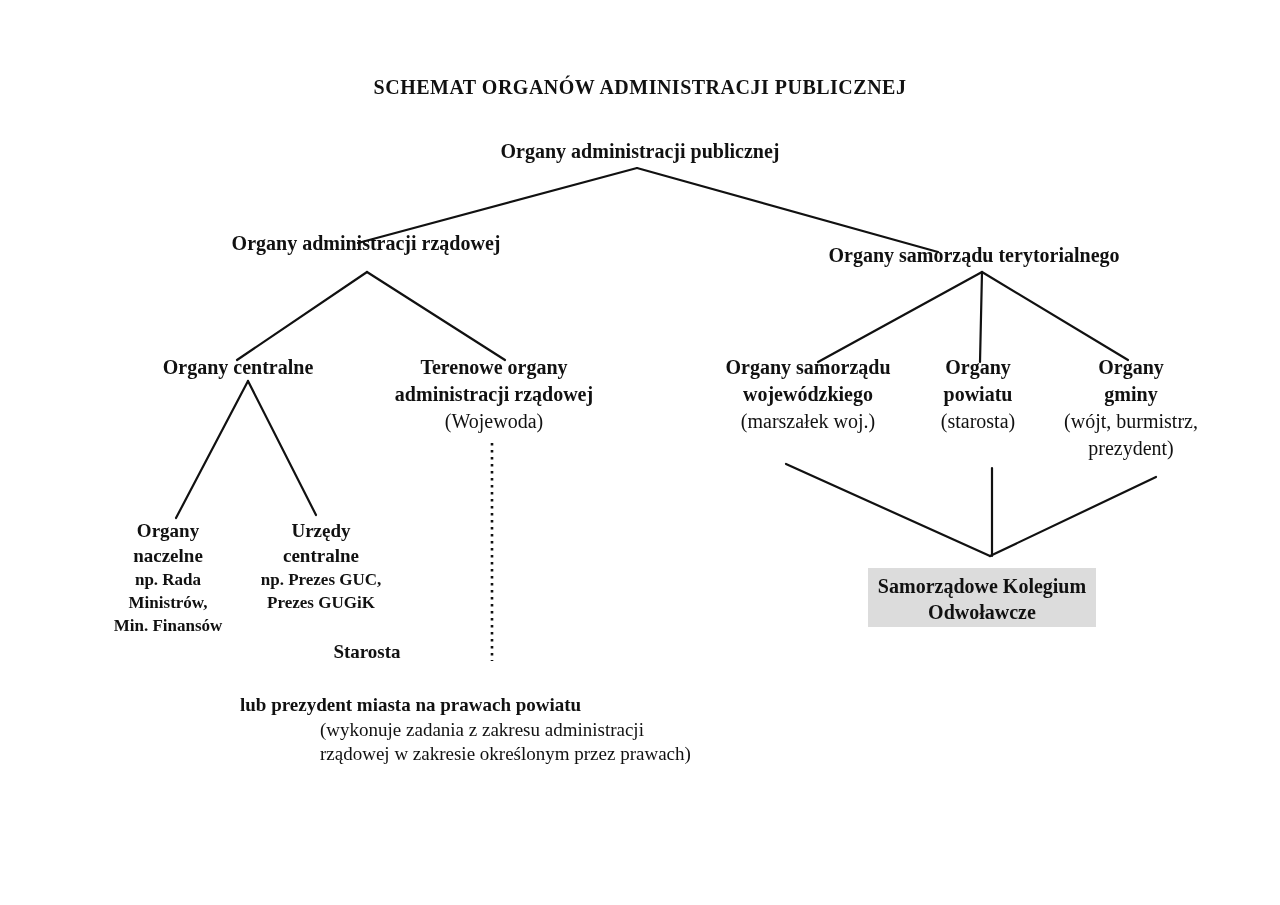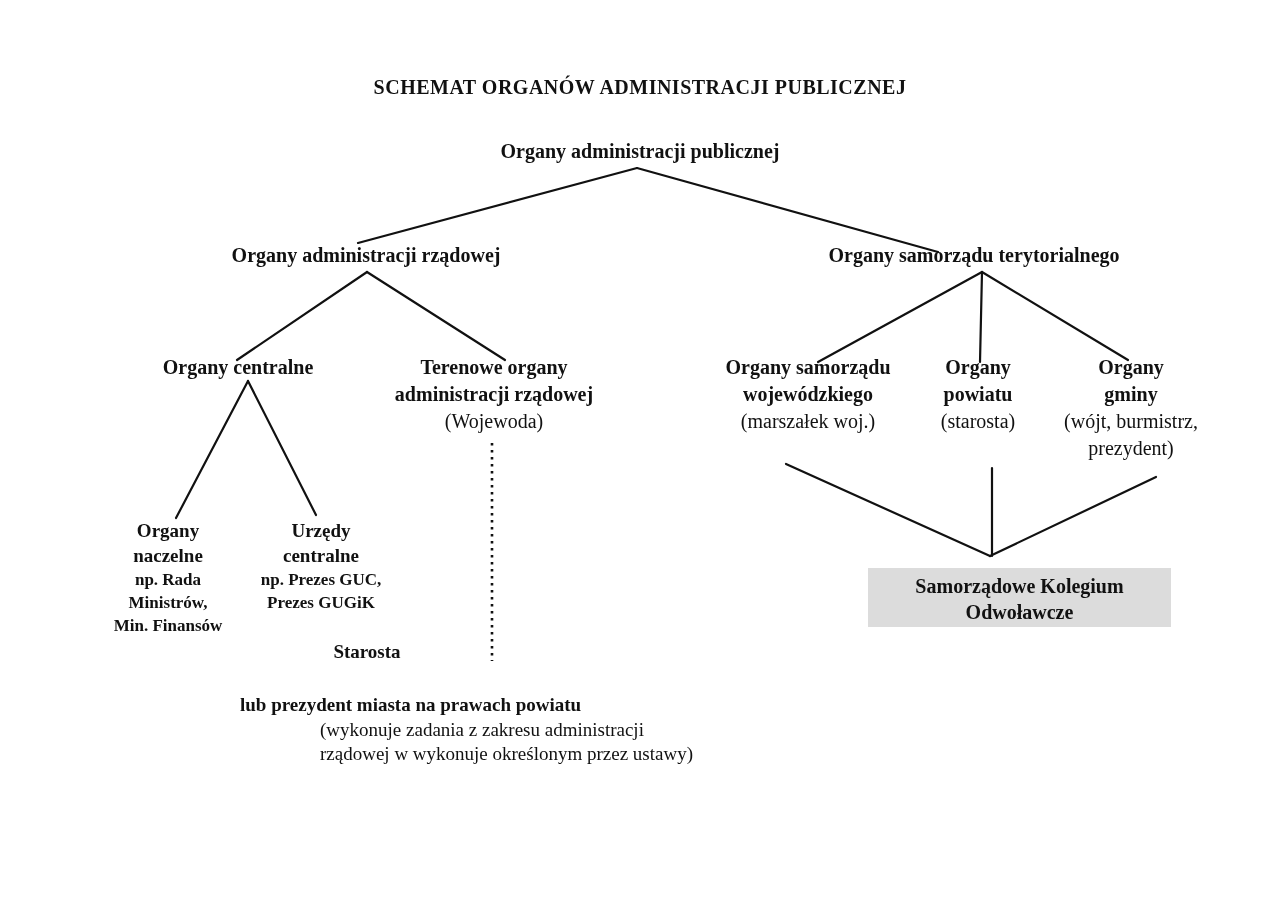--- a/index.html
+++ b/index.html
@@ -56,21 +56,21 @@
     transform: translateX(-50%);
     font-weight: bold;
     font-size: 19px;
     line-height: 24px;
     white-space: nowrap;
   }
   .sko-box {
     position: absolute;
     left: 868px;
     top: 568px;
-    width: 303px;
+    width: 228px;
     height: 59px;
     background: #dcdcdc;
     text-align: center;
     font-weight: bold;
     font-size: 20px;
     line-height: 26px;
     padding-top: 5px;
     box-sizing: border-box;
     white-space: nowrap;
   }
@@ -93,21 +93,21 @@
     <line class="edge dotted" x1="492" y1="443" x2="492" y2="661"></line>
     <line class="edge" x1="786" y1="464" x2="990" y2="556"></line>
     <line class="edge" x1="992" y1="468" x2="992" y2="556"></line>
     <line class="edge" x1="1156" y1="477" x2="990" y2="556"></line>
   </svg>
 
   <div class="page-title" style="left:640px; top:72px;">SCHEMAT ORGANÓW ADMINISTRACJI PUBLICZNEJ</div>
 
   <div class="node" style="left:640px; top:138px;">Organy administracji publicznej</div>
 
-  <div class="node" style="left:366px; top:242px;">Organy administracji rządowej</div>
+  <div class="node" style="left:366px; top:230px;">Organy administracji rządowej</div>
 
   <div class="node" style="left:974px; top:242px;">Organy samorządu terytorialnego</div>
 
   <div class="node" style="left:238px; top:354px;">Organy centralne</div>
 
   <div class="node" style="left:494px; top:354px;">
     <div>Terenowe organy</div>
     <div>administracji rządowej</div>
     <div class="note">(Wojewoda)</div>
   </div>
@@ -145,21 +145,21 @@
     <div class="example">np. Prezes GUC,</div>
     <div class="example">Prezes GUGiK</div>
   </div>
 
   <div class="starosta-title" style="left:367px; top:640px;">Starosta</div>
 
   <div class="left-block bold" style="left:240px; top:665px;">lub prezydent miasta na prawach powiatu</div>
 
   <div class="left-block" style="left:320px; top:690px;">
     <div>(wykonuje zadania z zakresu administracji</div>
-    <div>rządowej w wykonuje określonym przez ustawy)</div>
+    <div>rządowej w zakresie określonym przez prawach)</div>
   </div>
 
   <div class="sko-box">
     <div>Samorządowe Kolegium</div>
     <div>Odwoławcze</div>
   </div>
 
 </div>
 
 </body></html>

